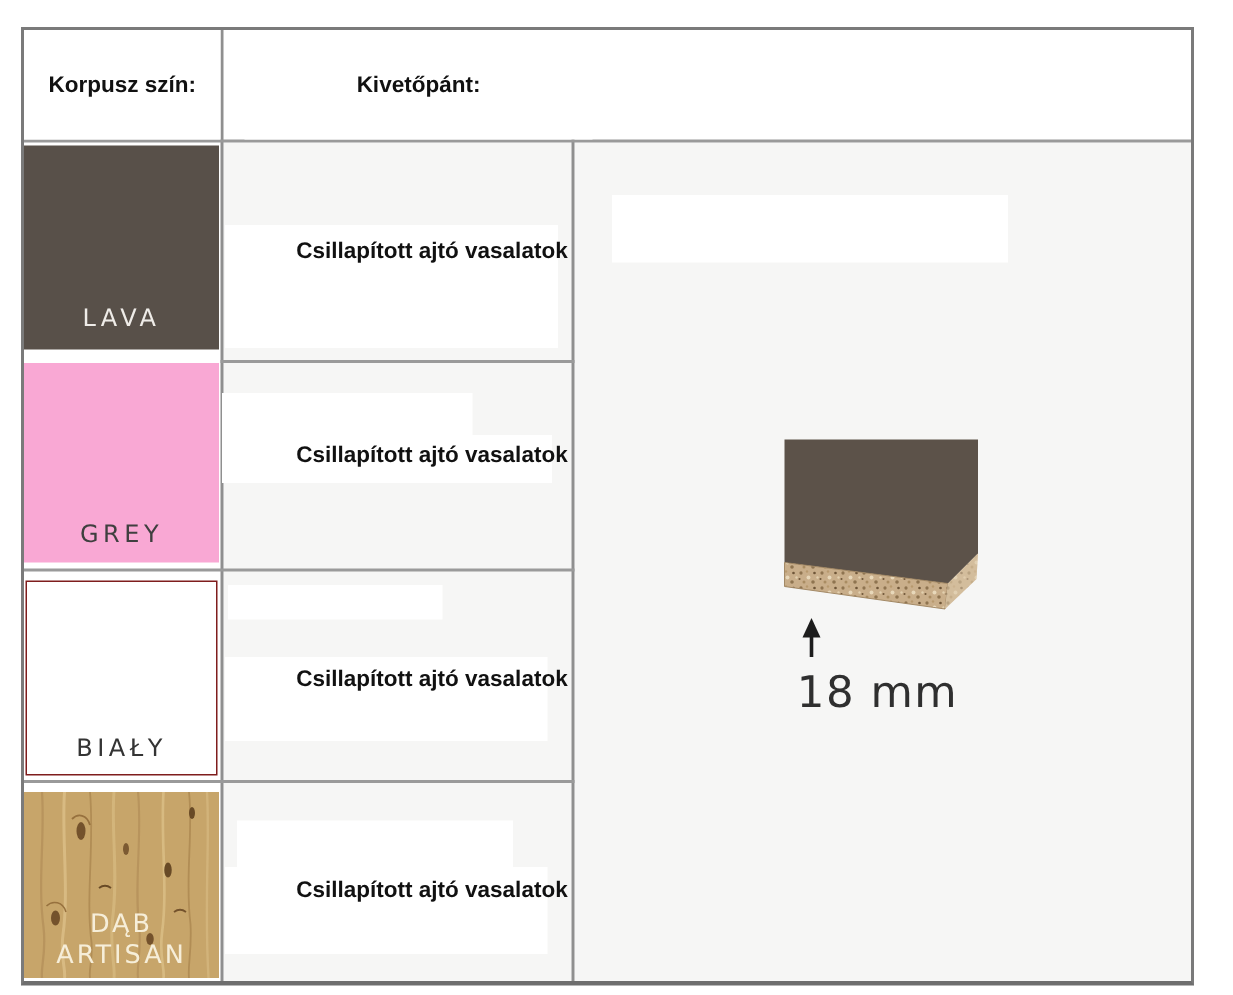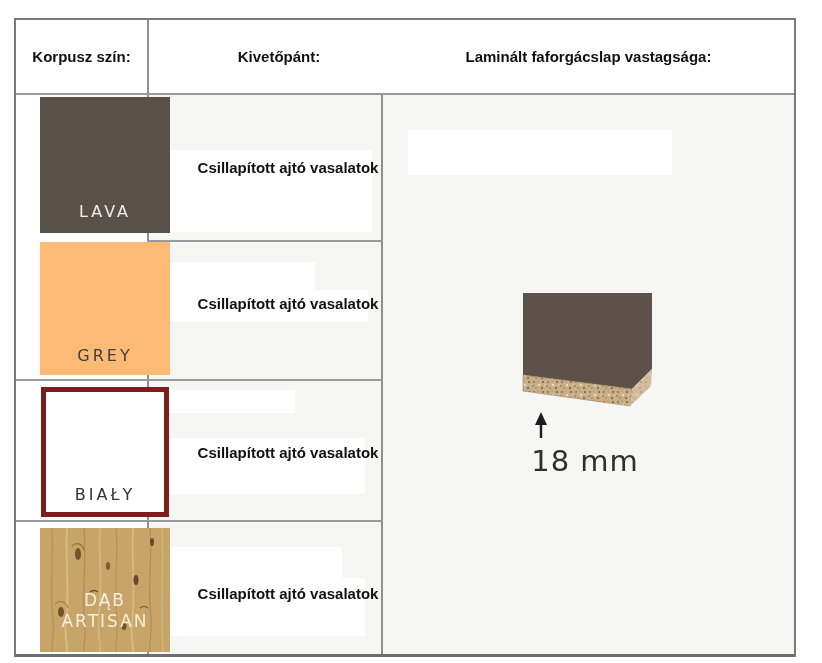--- a/index.html
+++ b/index.html
@@ -21,21 +21,21 @@
            align-items:center; justify-content:center; background:#ffffff;
            font-weight:bold; font-size:15px; color:#111111; }
 
   
   .cellbg { position:absolute; background:#f6f6f5; }
 
   .patch { position:absolute; background:#ffffff; }
 
   
   .swatch { position:absolute; left:0; width:130px; display:flex;
-            align-items:flex-end; justify-content:center;margin-left:24px; }
+            align-items:flex-end; justify-content:center; }
   .swatch-label { width:100%; text-align:center; font-family:"DejaVu Sans", sans-serif; }
 
   .hinge-text { position:absolute; left:131px; width:234px; height:22px;
                 line-height:22px; text-align:center; font-weight:bold;
                 font-size:15px; color:#111111;margin-left:24px; }
 
   .thickness-label { position:absolute; left:486px; top:424px; width:166px;
                      height:34px; text-align:center; font-family:"DejaVu Sans", sans-serif;
                      font-size:29px; color:#2f2f2f; letter-spacing:1px; }
 
@@ -53,44 +53,43 @@
 
       <div class="vline" style="left:131px;"></div>
       <div class="vline" style="left:365px;"></div>
       <div class="hline" style="left:0; top:73px; width:778px;"></div>
       <div class="hline" style="left:131px; top:220px; width:236px;"></div>
       <div class="hline" style="left:0; top:359px; width:367px;"></div>
       <div class="hline" style="left:0; top:500px; width:367px;"></div>
 
       <div class="hcell" style="left:0; width:131px;">Korpusz szín:</div>
       <div class="hcell" style="left:147px; width:232px;">Kivetőpánt:</div>
-      <div class="hcell" style="left:367px; width:411px;">Laminált faforgácslap vastagsága:</div>
 
       <div class="patch" style="left:134px; top:130px; width:222px; height:82px;"></div>
       <div class="patch" style="left:132px; top:242px; width:167px; height:33px;"></div>
       <div class="patch" style="left:132px; top:270px; width:220px; height:32px;"></div>
       <div class="patch" style="left:136px; top:370px; width:143px; height:23px;"></div>
       <div class="patch" style="left:134px; top:418px; width:215px; height:56px;"></div>
       <div class="patch" style="left:142px; top:527px; width:184px; height:33px;"></div>
       <div class="patch" style="left:134px; top:558px; width:215px; height:58px;"></div>
       <div class="patch" style="left:392px; top:110px; width:264px; height:45px;"></div>
 
       <div class="swatch" style="top: 77px; height: 136px; padding-bottom: 12px; background-color: rgb(88, 80, 73);">
         <div class="swatch-label" style="font-size:16px; letter-spacing:3px; color:#efece8;">LAVA</div>
       </div>
 
-      <div class="swatch" style="top: 222px; height: 133px; padding-bottom: 10px; background-color: #fdba74;">
+      <div class="swatch" style="top: 222px; height: 133px; padding-bottom: 10px; background-color: #f9a8d4;">
         <div class="swatch-label" style="font-size:16px; letter-spacing:3px; color:#3f3f3f;">GREY</div>
       </div>
 
-      <div class="swatch" style="left:1px; top:367px; height:130px; padding-bottom:8px; width:128px; border:5px solid #7f1d1d; background:#ffffff;">
+      <div class="swatch" style="left:1px; top:367px; height:130px; padding-bottom:8px; width:128px; border:1px solid #7f1d1d; background:#ffffff;">
         <div class="swatch-label" style="font-size:16px; letter-spacing:3px; color:#343434;">BIAŁY</div>
       </div>
 
-      <div class="swatch" style="top:508px; height:124px; padding-bottom:20px;">
+      <div class="swatch" style="top:508px; height:124px; padding-bottom:4px;">
         <svg width="130" height="124" viewBox="0 0 130 124" preserveAspectRatio="none" style="position:absolute; left:0; top:0;">
           <rect x="0" y="0" width="130" height="124" fill="#c7a56a"></rect>
           <path d="M12,0 C14,30 9,60 13,90 C15,108 11,116 12,124" stroke="#b4905a" stroke-width="1.5" fill="none" opacity="0.8"></path>
           <path d="M27,0 C25,28 30,66 26,95 C24,110 28,118 27,124" stroke="#d9bd85" stroke-width="2" fill="none" opacity="0.9"></path>
           <path d="M44,0 C47,35 41,70 45,100 C46,112 43,118 44,124" stroke="#ab8750" stroke-width="1.2" fill="none" opacity="0.8"></path>
           <path d="M60,0 C58,25 63,55 59,85 C57,105 61,116 60,124" stroke="#d5b77e" stroke-width="2" fill="none" opacity="0.85"></path>
           <path d="M76,0 C79,30 73,62 77,92 C78,108 75,117 76,124" stroke="#b4905a" stroke-width="1.4" fill="none" opacity="0.8"></path>
           <path d="M93,0 C91,32 96,64 92,94 C90,110 94,118 93,124" stroke="#d9bd85" stroke-width="1.8" fill="none" opacity="0.85"></path>
           <path d="M110,0 C113,28 107,58 111,88 C112,106 109,116 110,124" stroke="#ab8750" stroke-width="1.2" fill="none" opacity="0.8"></path>
           <path d="M122,0 C124,36 120,72 123,124" stroke="#d5b77e" stroke-width="1.6" fill="none" opacity="0.8"></path>

